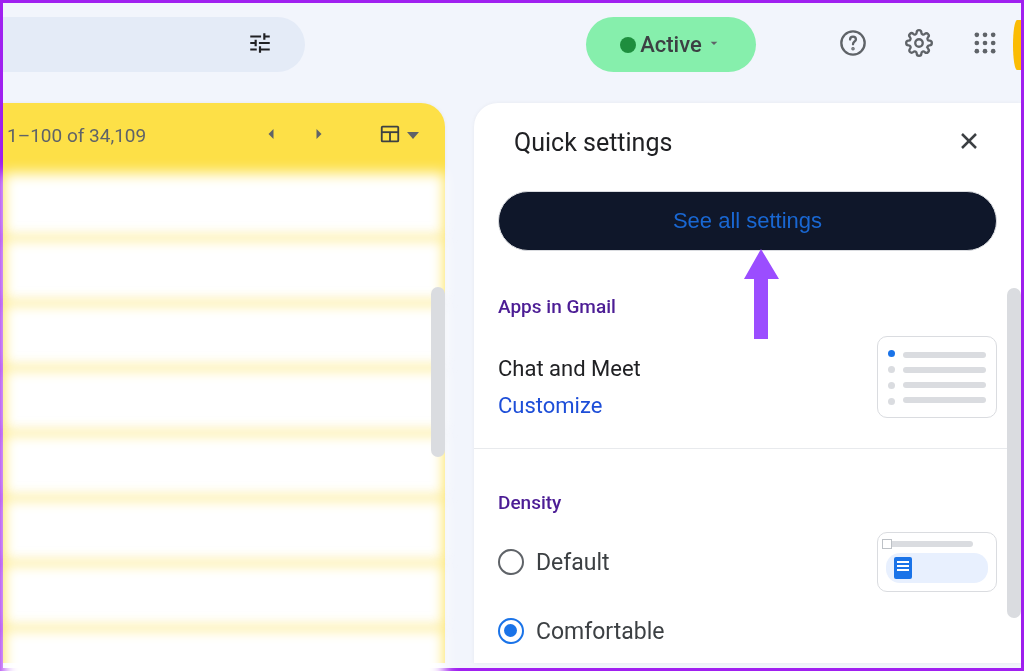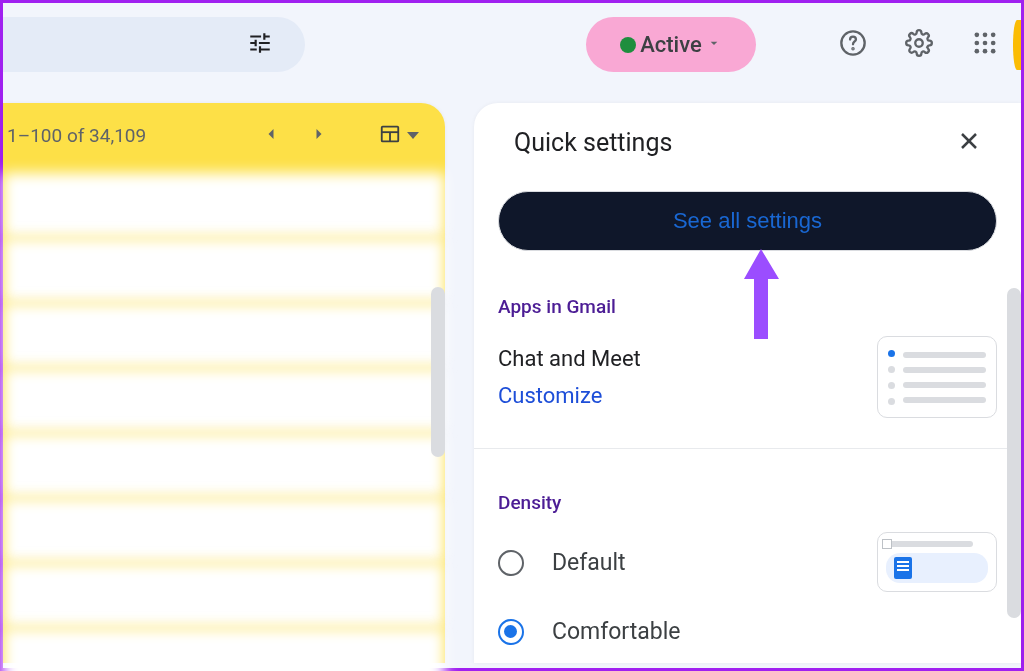--- a/index.html
+++ b/index.html
@@ -4,21 +4,21 @@
 <style>
   * { box-sizing: border-box; margin: 0; padding: 0; }
   html, body { width: 1024px; height: 671px; overflow: hidden; font-family: 'Google Sans', Roboto, Arial, sans-serif; background: #f2f5fc; }
   .frame { width: 1024px; height: 671px; border: 3px solid #a020f0; position: relative; background: #f2f5fc; }
 
   
   .topbar { position: absolute; top: 0; left: 0; right: 0; height: 88px; display: flex; align-items: center; }
   .filter-pill { position: absolute; left: 0; top: 14px; width: 302px; height: 55px; background: #e4ebf7; border-radius: 0 30px 30px 0; display: flex; align-items: center; justify-content: flex-end; padding-right: 32px; }
   .filter-icon { width: 26px; height: 26px; color: #202124; }
 
-  .status-chip { position: absolute; left: 583px; top: 14px; width: 170px; height: 55px; background: #f9a8d4; border-radius: 30px; display: flex; align-items: center; justify-content: center; gap: 4px; cursor: pointer; }
+  .status-chip { position: absolute; left: 583px; top: 14px; width: 170px; height: 55px; background: #86efac; border-radius: 30px; display: flex; align-items: center; justify-content: center; gap: 4px; cursor: pointer; }
   .status-dot { width: 16px; height: 16px; background: #1e8e3e; border-radius: 50%; }
   .status-label { color: #3c4043; font-size: 22px; font-weight: 500; }
   .chevron-down { width: 16px; height: 16px; color: #5f6368; }
 
   .top-icons { position: absolute; right: 12px; top: 14px; display: flex; align-items: center; gap: 18px; height: 55px; }
   .top-icon-btn { width: 48px; height: 48px; border-radius: 50%; display: flex; align-items: center; justify-content: center; background: transparent; border: none; cursor: pointer; color: #5f6368; }
   .top-icon-btn svg { width: 28px; height: 28px; }
   .avatar { width: 8px; height: 50px; background: #fbbc04; border-radius: 50% 0 0 50%; position: absolute; right: 0; top: 17px; }
 
   
@@ -40,36 +40,36 @@
   .panel { position: absolute; left: 471px; top: 100px; right: 0; height: 560px; background: #fff; border-radius: 24px 0 0 0; padding: 0; box-shadow: 0 0 4px rgba(0,0,0,0.05); }
   .panel-header { height: 78px; display: flex; align-items: center; justify-content: space-between; padding: 0 32px; margin-left: 8px; }
   .panel-title { color: #202124; font-size: 25px; font-weight: 400; }
   .close-btn { background: transparent; border: none; cursor: pointer; color: #3c4043; width: 40px; height: 40px; display: flex; align-items: center; justify-content: center; }
   .close-btn svg { width: 24px; height: 24px; stroke-width: 2.5; }
 
   .see-all { margin: 10px 24px 0 24px; height: 60px; border: 1px solid #dadce0; border-radius: 32px; display: flex; align-items: center; justify-content: center; color: #1967d2; font-size: 22px; font-weight: 500; cursor: pointer; background: #0f172a; width: calc(100% - 48px); }
 
   .section { border-bottom: 1px solid #e8eaed; padding: 30px 24px 30px 24px; margin-top: 14px; }
   .section-label { color: #4c1d95; font-size: 19px; font-weight: 500; margin-bottom: 18px; }
-  .section-row { display: flex; align-items: center; justify-content: space-between; }
+  .section-row { display: flex; align-items: flex-end; justify-content: space-between; }
   .section-text { display: flex; flex-direction: column; gap: 12px; }
   .section-heading { color: #202124; font-size: 22px; }
   .section-link { color: #1d4ed8; font-size: 22px; cursor: pointer; }
 
   .preview-box { width: 120px; height: 82px; border: 1px solid #dadce0; border-radius: 10px; padding: 10px 10px; display: flex; gap: 8px; background: #fff; align-items: center; }
   .pv-dots { display: flex; flex-direction: column; gap: 9px; }
   .pv-d { width: 7px; height: 7px; border-radius: 50%; background: #dadce0; }
   .pv-d.active { background: #1a73e8; }
   .pv-lines { display: flex; flex-direction: column; gap: 9px; flex: 1; }
   .pv-l { height: 6px; background: #dadce0; border-radius: 3px; }
 
   
   .density-section { padding: 24px 24px 0 24px; margin-top: 18px; }
   .density-option { display: flex; align-items: center; justify-content: space-between; margin-bottom: 26px; cursor: pointer; }
-  .density-left { display: flex; align-items: flex-end; gap: 28px; }
+  .density-left { display: flex; align-items: flex-start; gap: 12px; }
   .radio { width: 26px; height: 26px; border: 2.5px solid #5f6368; border-radius: 50%; position: relative; }
   .radio.selected { border-color: #1a73e8; }
   .radio.selected::after { content: ''; position: absolute; top: 4px; left: 4px; width: 13px; height: 13px; background: #1a73e8; border-radius: 50%; }
   .density-label { color: #3c4043; font-size: 23px; }
 
   .density-preview { width: 120px; height: 60px; border: 1px solid #dadce0; border-radius: 10px; padding: 8px; background: #fff; position: relative; }
   .dp-row1 { height: 6px; background: #dadce0; border-radius: 3px; width: 85%; margin-bottom: 6px; position: relative; }
   .dp-row1::before { content: ''; position: absolute; left: -4px; top: -2px; width: 8px; height: 8px; border: 1px solid #bdc1c6; background: #fff; }
   .dp-row2 { height: 30px; background: #e8f0fe; border-radius: 14px; display: flex; align-items: center; padding-left: 8px; gap: 6px; }
   .dp-doc { width: 18px; height: 22px; background: #1a73e8; border-radius: 2px; position: relative; }

